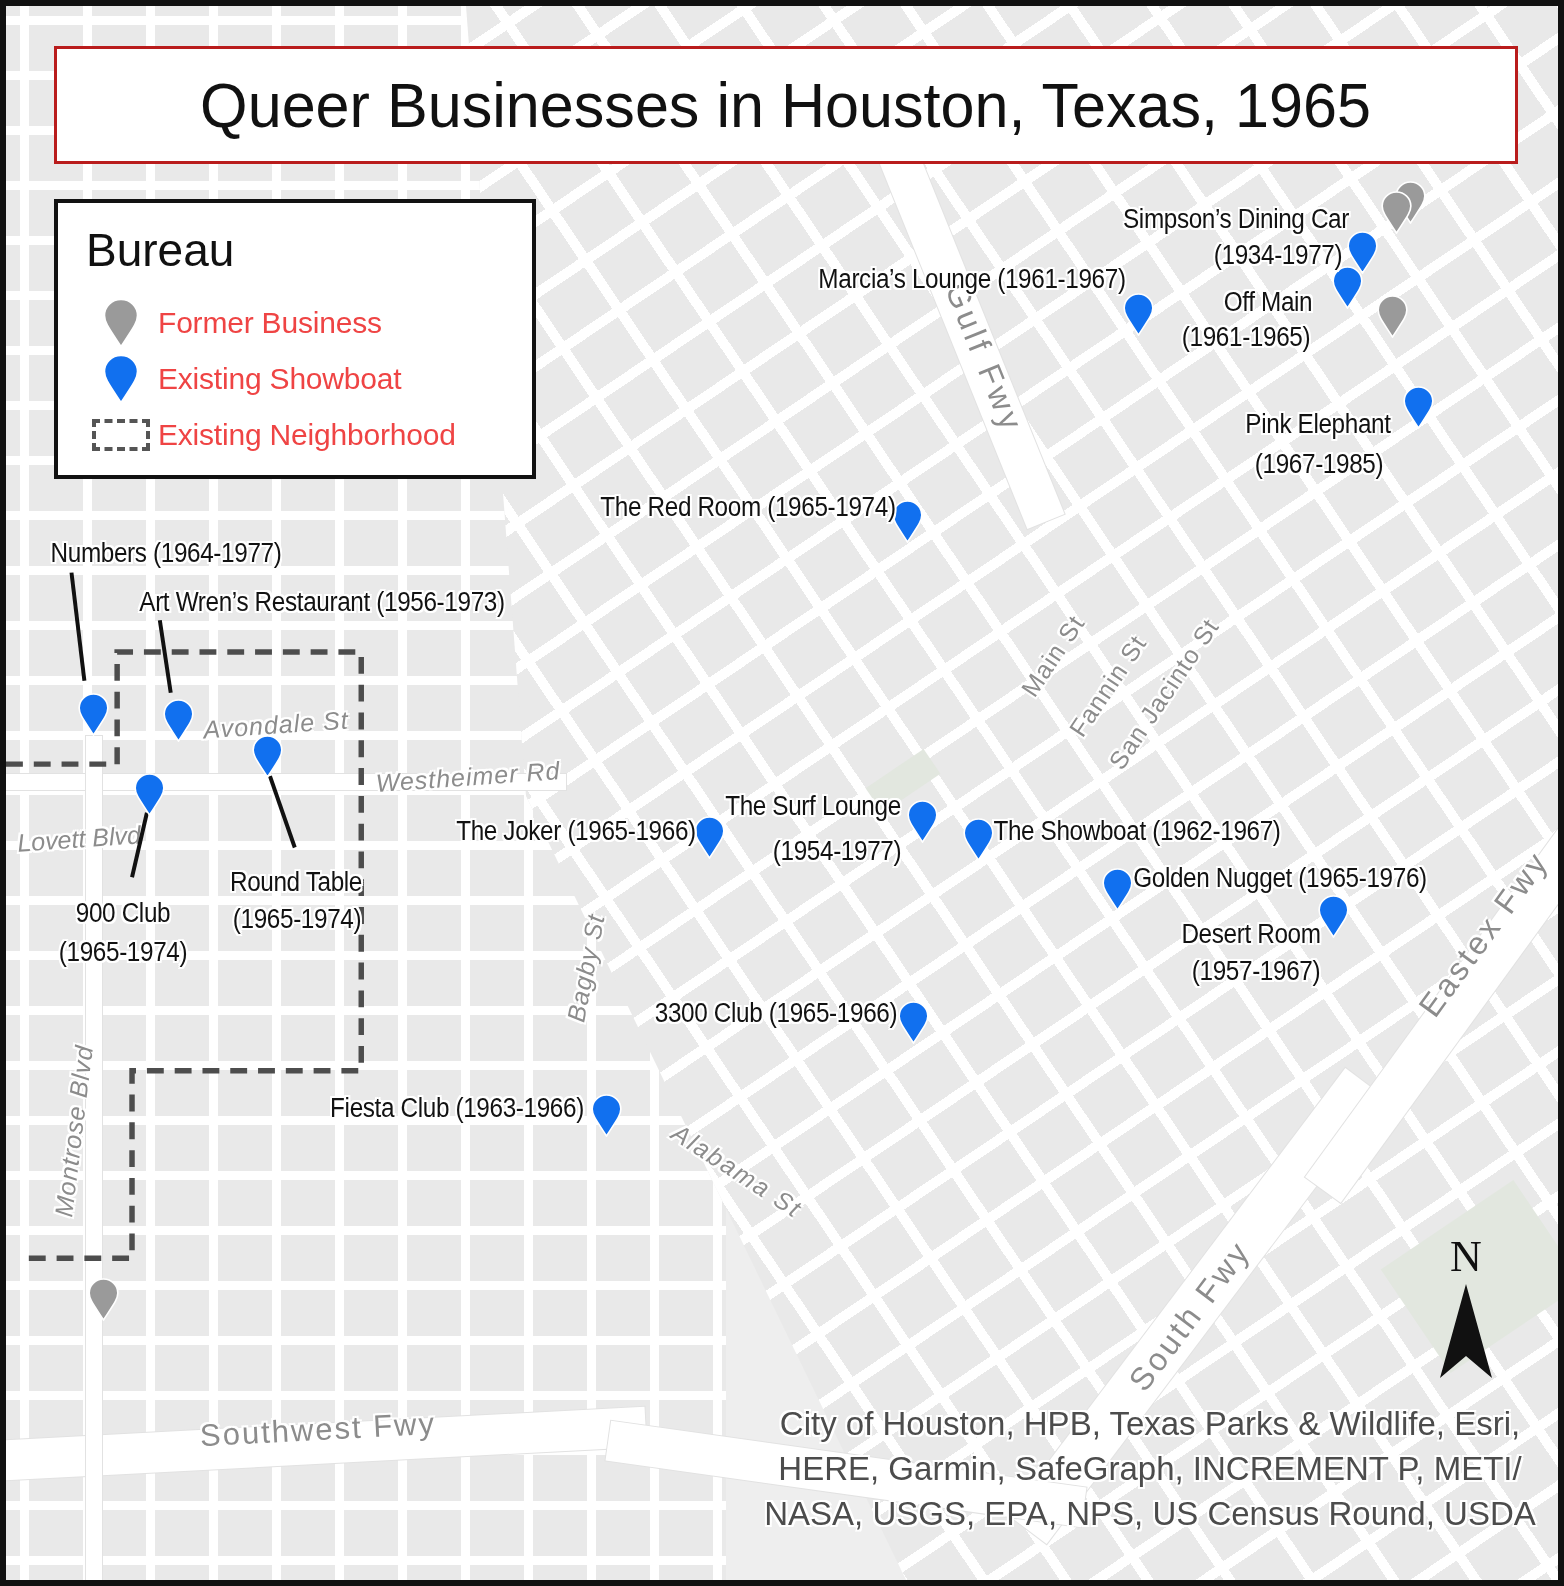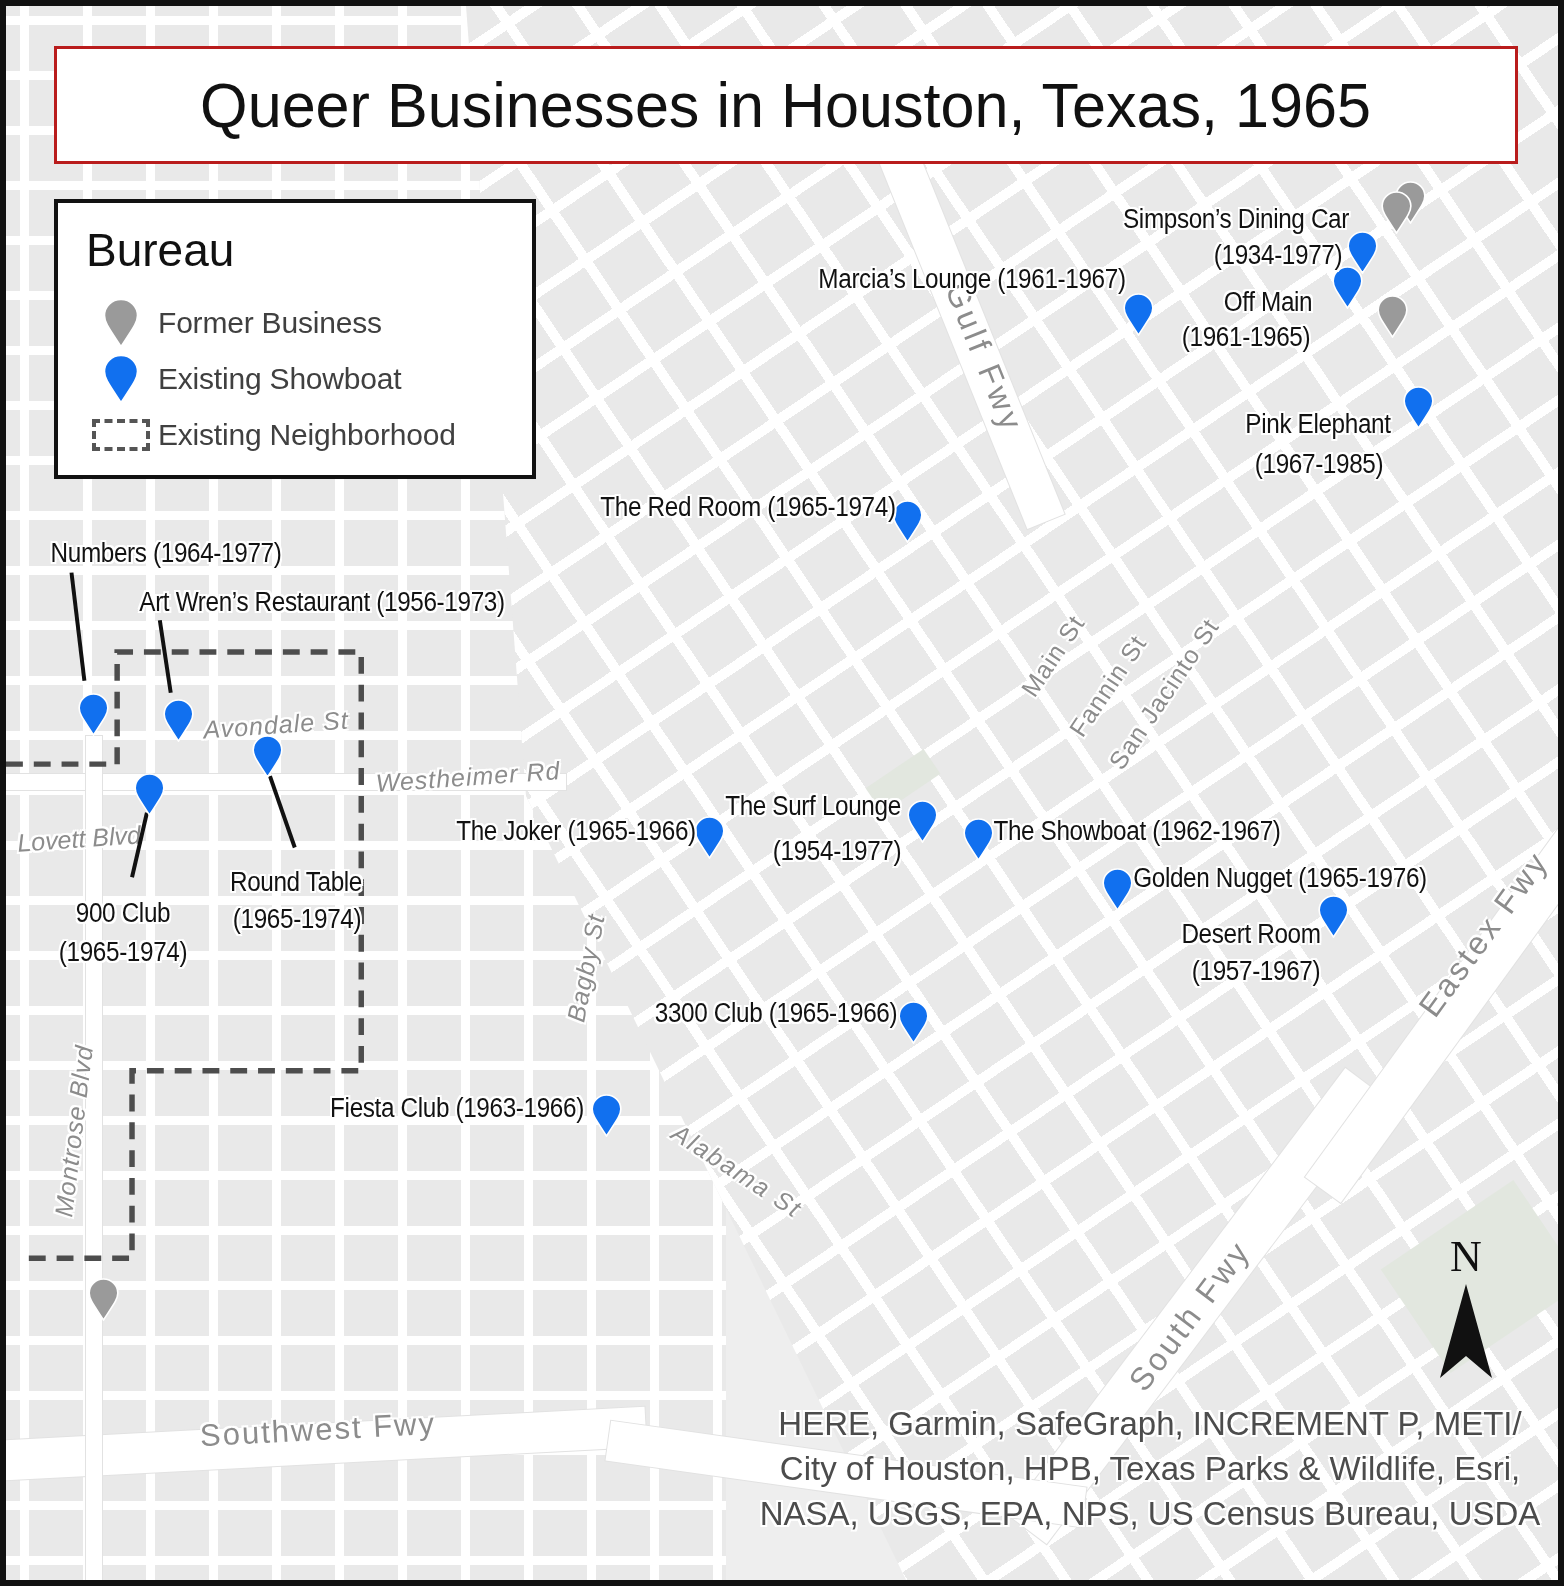--- a/index.html
+++ b/index.html
@@ -34,21 +34,21 @@
   
   .title-box{position:absolute;left:48px;top:40px;width:1464px;height:118px;background:#fff;border:3px solid #b91c1c;
     box-sizing:border-box;display:flex;align-items:center;justify-content:center;z-index:100;}
   .title-box span{font-size:63px;color:#111;white-space:nowrap;transform:scaleX(0.97);}
   
   .legend{position:absolute;left:48px;top:193px;width:482px;height:280px;background:#fff;border:4px solid #111;
     box-sizing:border-box;z-index:100;padding:16px 26px;}
   .legend-title{font-size:46px;color:#111;margin:4px 0 18px 2px;}
   .legend-row{display:flex;align-items:center;height:56px;}
   .legend-ic{width:74px;display:flex;justify-content:center;align-items:center;flex:none;}
-  .legend-lab{font-size:30px;color:#404040;letter-spacing:-0.2px;}
+  .legend-lab{font-size:30px;color:#ef4444;letter-spacing:-0.2px;}
   .dash-swatch{width:58px;height:32px;border:4px dashed #555;box-sizing:border-box;background:#fff;}
   
   .north{position:absolute;left:1424px;top:1228px;width:72px;text-align:center;z-index:60;}
   .north-n{font-family:"Liberation Serif",serif;font-size:44px;color:#111;line-height:46px;}
   
   .attribution{position:absolute;right:8px;bottom:44px;width:800px;text-align:center;z-index:60;
     font-size:33px;line-height:45px;color:#4c4c4c;
     text-shadow:-2px -2px 0 #fff,2px -2px 0 #fff,-2px 2px 0 #fff,2px 2px 0 #fff,0 2px 0 #fff,0 -2px 0 #fff;}
 </style>
 </head>
@@ -183,23 +183,23 @@
       </div>
 
     <div class="north">
       <div class="north-n">N</div>
       <svg width="68" height="100" viewBox="0 0 64 100">
         <polygon points="32,4 58,98 32,76 6,98" fill="#111"></polygon>
       </svg>
     </div>
 
     <div class="attribution">
+      <div>City of Houston, HPB, Texas Parks &amp; Wildlife, Esri,</div>
       <div>HERE, Garmin, SafeGraph, INCREMENT P, METI/</div>
-      <div>City of Houston, HPB, Texas Parks &amp; Wildlife, Esri,</div>
-      <div>NASA, USGS, EPA, NPS, US Census Bureau, USDA</div>
+      <div>NASA, USGS, EPA, NPS, US Census Round, USDA</div>
     </div>
   </div>
 
   <div class="title-box">
     <span>Queer Businesses in Houston, Texas, 1965</span>
   </div>
 
   <div class="legend">
     <div class="legend-title">Bureau</div>
     <div class="legend-row">

